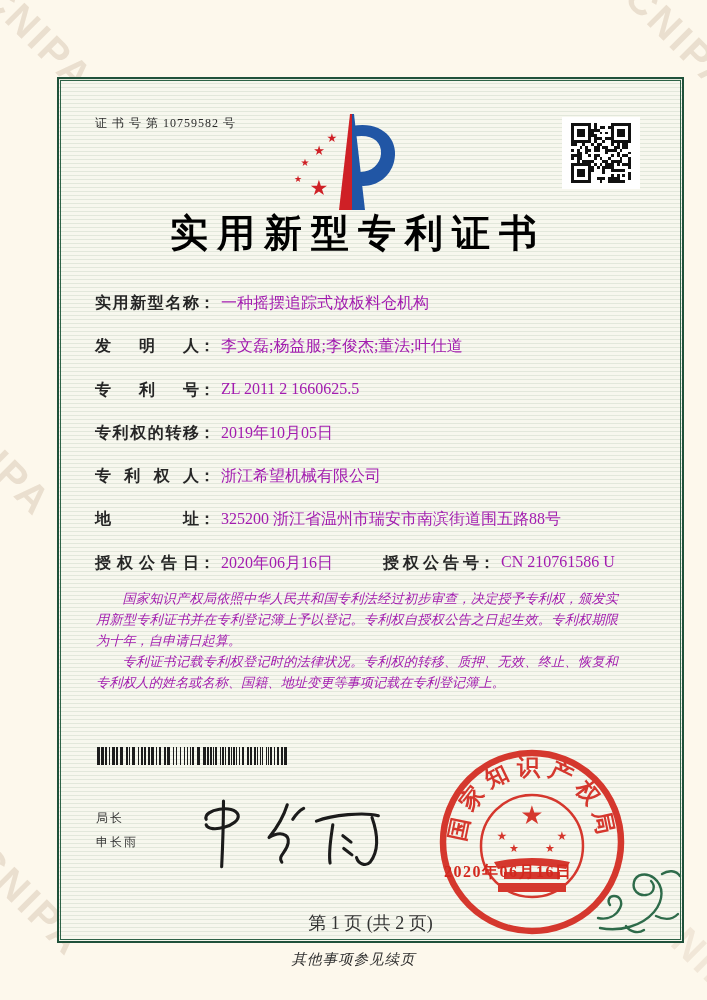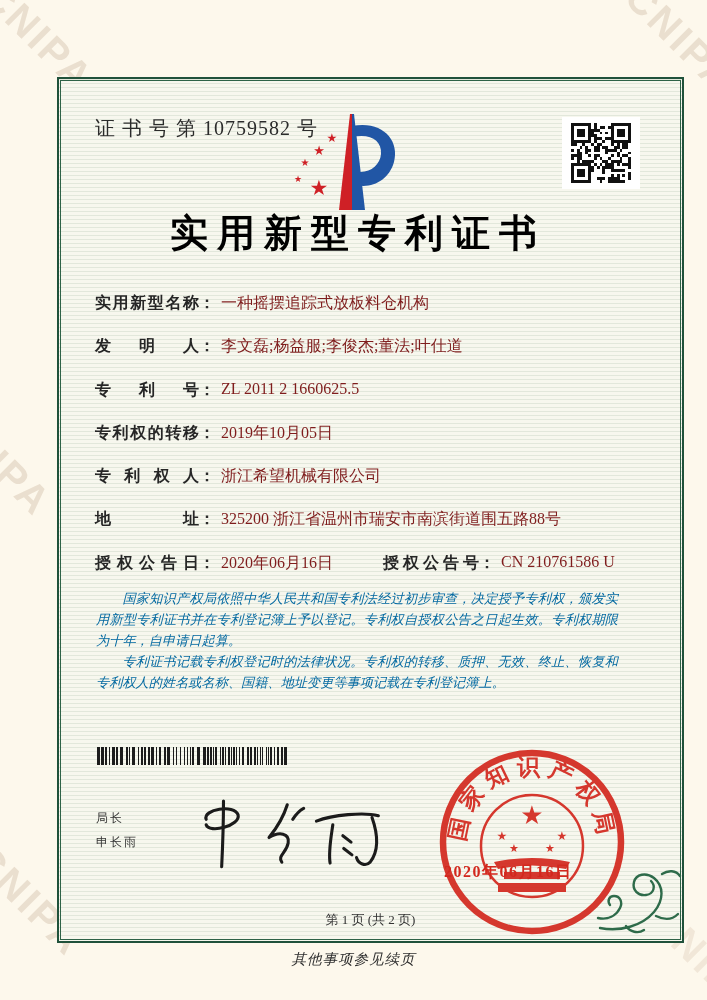--- a/index.html
+++ b/index.html
@@ -28,61 +28,61 @@
   .frame::after{
     content:'';position:absolute;inset:1px;border:1px solid #2e6247;pointer-events:none;
   }
   .frame::before{
     content:'';position:absolute;inset:0;
     background:repeating-linear-gradient(180deg,
       rgba(151,176,151,0.22) 0px, rgba(151,176,151,0.22) 1px,
       rgba(0,0,0,0) 1px, rgba(0,0,0,0) 4px);
     pointer-events:none;
   }
-  .cert-no{position:absolute;left:95px;top:115px;font-size:20px;letter-spacing:1px;}
+  .cert-no{position:absolute;left:95px;top:115px;font-size:12px;letter-spacing:1px;}
   .logo{position:absolute;left:288px;top:110px;width:127px;height:105px;}
   .qr{position:absolute;left:562px;top:117px;width:78px;height:72px;background:#fff;
       display:flex;align-items:center;justify-content:center;}
   .qr svg{width:60px;height:60px;fill:#111;}
   .title{
     position:absolute;left:0;top:208px;width:707px;text-align:center;
     font-size:38px;font-weight:bold;letter-spacing:9px;text-indent:9px;color:#000000;
   }
   .fields{position:absolute;left:95px;top:293px;width:530px;}
   .frow{position:relative;height:43.3px;font-size:16px;display:flex;align-items:flex-start;}
   .flabel{
     display:inline-block;width:104px;
     text-align:justify;text-align-last:justify;
     font-weight:bold;color:#262626;flex:none;
   }
   .colon{font-weight:bold;flex:none;}
-  .fvalue{margin-left:6px;color:#7f1d1d;white-space:nowrap;}
+  .fvalue{margin-left:6px;color:#a21caf;white-space:nowrap;}
   .grant-no-group{position:absolute;left:288px;top:0;display:flex;}
   .grant-no-group .flabel{width:96px;}
   .paras{position:absolute;left:96px;top:588px;width:522px;}
   .paras p{
     margin:0;font-size:13.2px;line-height:21px;text-indent:2em;
-    text-align:justify;font-style:italic;color:#0369a1;
+    text-align:justify;font-style:italic;color:#a21caf;
   }
   .barcode{position:absolute;left:97px;top:747px;width:193px;height:18px;}
   .barcode svg{width:100%;height:100%;fill:#1c1c1c;}
   .signer{
     position:absolute;left:96px;
     font-family:"Liberation Sans","DejaVu Sans",sans-serif;
     font-size:12px;color:#333;letter-spacing:2px;
   }
   .signer.t1{top:810px;} .signer.t2{top:834px;}
   .signature{position:absolute;left:190px;top:792px;width:200px;height:82px;}
   .signature path{stroke:#1b1b1b;stroke-width:3.4;fill:none;stroke-linecap:round;stroke-linejoin:round;}
   .seal{position:absolute;left:428px;top:746px;width:208px;height:192px;}
   .seal-date{
     position:absolute;left:444px;top:862px;
     font-size:16px;font-weight:600;letter-spacing:1.5px;color:#d3281e;white-space:nowrap;
   }
-  .page-num{position:absolute;left:57px;top:911px;width:627px;text-align:center;font-size:13px;color:#333;}
+  .page-num{position:absolute;left:57px;top:911px;width:627px;text-align:center;font-size:18px;color:#333;}
   .footer-note{
     position:absolute;left:0;top:950px;width:707px;text-align:center;
     font-size:14.5px;font-style:italic;color:#2e2e2e;letter-spacing:1px;
   }
   .ornament{position:absolute;left:596px;top:868px;width:86px;height:70px;}
   .ornament path{stroke:#2e6b4a;fill:none;stroke-width:2.4;stroke-linecap:round;}
 </style>
 </head>
 <body>
 

